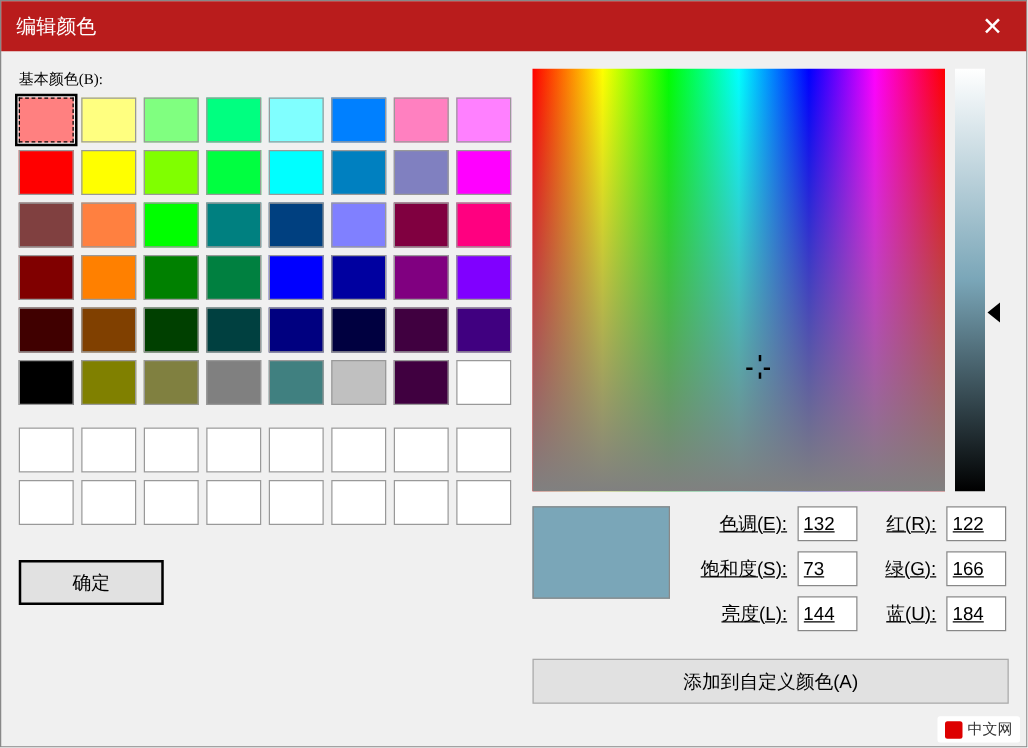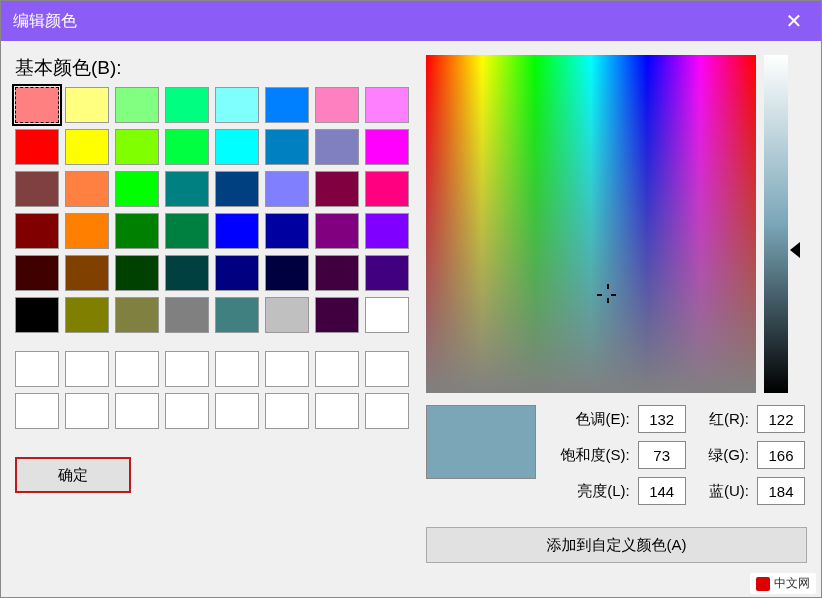--- a/index.html
+++ b/index.html
@@ -1,53 +1,53 @@
 <!DOCTYPE html>
 <html><head>
   <meta charset="utf-8">
   <style>
     * { box-sizing: border-box; margin: 0; padding: 0; font-family: "Microsoft YaHei", sans-serif; }
     body { background: #fff; width: 822px; height: 598px; overflow: hidden; }
     .window { width: 822px; height: 598px; background: #f0f0f0; border: 1px solid #888; }
-    .titlebar { height: 40px; background: #8b5cf6; color: #fff; display: flex; align-items: center; padding: 0 12px; justify-content: space-between; }
+    .titlebar { height: 40px; background: #b91c1c; color: #fff; display: flex; align-items: center; padding: 0 12px; justify-content: space-between; }
     .titlebar .title { font-size: 16px; }
     .titlebar .close { font-size: 20px; cursor: pointer; width: 30px; text-align: center; }
     .content { display: flex; padding: 14px; gap: 16px; height: calc(100% - 40px); }
     .left { width: 395px; display: flex; flex-direction: column; }
     .right { flex: 1; display: flex; flex-direction: column; }
-    .label { font-size: 19px; margin-bottom: 6px; }
+    .label { font-size: 12px; margin-bottom: 6px; font-family: Liberation Serif, serif; }
     .swatch-grid { display: grid; grid-template-columns: repeat(8, 44px); gap: 6px; margin-bottom: 18px; }
     .swatch { width: 44px; height: 36px; border: 1px solid #999; cursor: pointer; }
     .swatch.selected { outline: 2px solid #000; outline-offset: 1px; border: 1px dashed #000; }
     .custom-grid { display: grid; grid-template-columns: repeat(8, 44px); gap: 6px; margin-bottom: 28px; }
     .custom-swatch { width: 44px; height: 36px; border: 1px solid #999; background: #fff; cursor: pointer; }
     .btn { height: 36px; border: 1px solid #aaa; background: #e1e1e1; font-size: 15px; cursor: pointer; display: flex; align-items: center; justify-content: center; }
     .define-btn { width: 100%; color: #888; margin-bottom: 10px; }
     .button-row { display: flex; gap: 14px; }
     .button-row .btn { width: 116px; }
-    .btn.primary { border: 2px solid #b91c1c; }
+    .btn.primary { border: 2px solid #000000; }
     .picker-area { display: flex; gap: 8px; margin-bottom: 12px; }
     .gradient-box { width: 330px; height: 338px; position: relative; cursor: crosshair; background:
       linear-gradient(to bottom, rgba(128,128,128,0) 0%, rgba(128,128,128,1) 100%),
       linear-gradient(to right, #ff0000 0%, #ffff00 17%, #00ff00 33%, #00ffff 50%, #0000ff 67%, #ff00ff 83%, #ff0000 100%);
     }
     .crosshair { position: absolute; width: 16px; height: 16px; left: 174px; top: 232px; pointer-events: none; }
     .crosshair::before, .crosshair::after { content: ''; position: absolute; background: #000; }
     .crosshair::before { width: 5px; height: 2px; left: -3px; top: 7px; box-shadow: 14px 0 0 #000; }
     .crosshair::after { width: 2px; height: 5px; left: 7px; top: -3px; box-shadow: 0 14px 0 #000; }
     .lightness-col { display: flex; align-items: center; }
     .lightness-bar { width: 24px; height: 338px; background: linear-gradient(to bottom, #fff 0%, #7aa6b8 50%, #000 100%); cursor: pointer; }
     .arrow { width: 0; height: 0; border-top: 8px solid transparent; border-bottom: 8px solid transparent; border-right: 10px solid #000; margin-left: 2px; margin-top: 52px; }
     .color-info { display: flex; gap: 12px; }
     .preview-col { width: 110px; }
     .preview-swatch { width: 110px; height: 74px; background: #7aa6b8; border: 1px solid #888; margin-bottom: 6px; }
     .preview-label { font-size: 15px; text-align: center; }
-    .values-col { flex: 1; display: grid; grid-template-columns: auto 50px auto 50px; gap: 8px 8px; align-items: center; font-size: 15px; }
+    .values-col { flex: 1; display: grid; grid-template-columns: auto 50px auto 50px; gap: 8px 8px; align-items: center; font-size: 15px; text-decoration: underline; }
     .values-col label { text-align: right; }
-    .values-col input { width: 48px; height: 28px; border: 1px solid #888; font-size: 15px; padding: 0 4px; text-align: center; }
+    .values-col input { width: 48px; height: 28px; border: 1px solid #888; font-size: 15px; padding: 0 4px; text-align: left; }
     .add-btn { width: 100%; margin-top: 22px; }
     .watermark { position: absolute; right: 6px; bottom: 4px; background: #fff; padding: 2px 6px; font-size: 12px; border-radius: 2px; color: #333; display: flex; align-items: center; gap: 4px; }
     .watermark .logo { width: 14px; height: 14px; background: #d00; border-radius: 2px; }
   </style>
 </head>
 <body>
 
 <div class="window">
   <div class="titlebar">
     <span class="title">编辑颜色</span>

